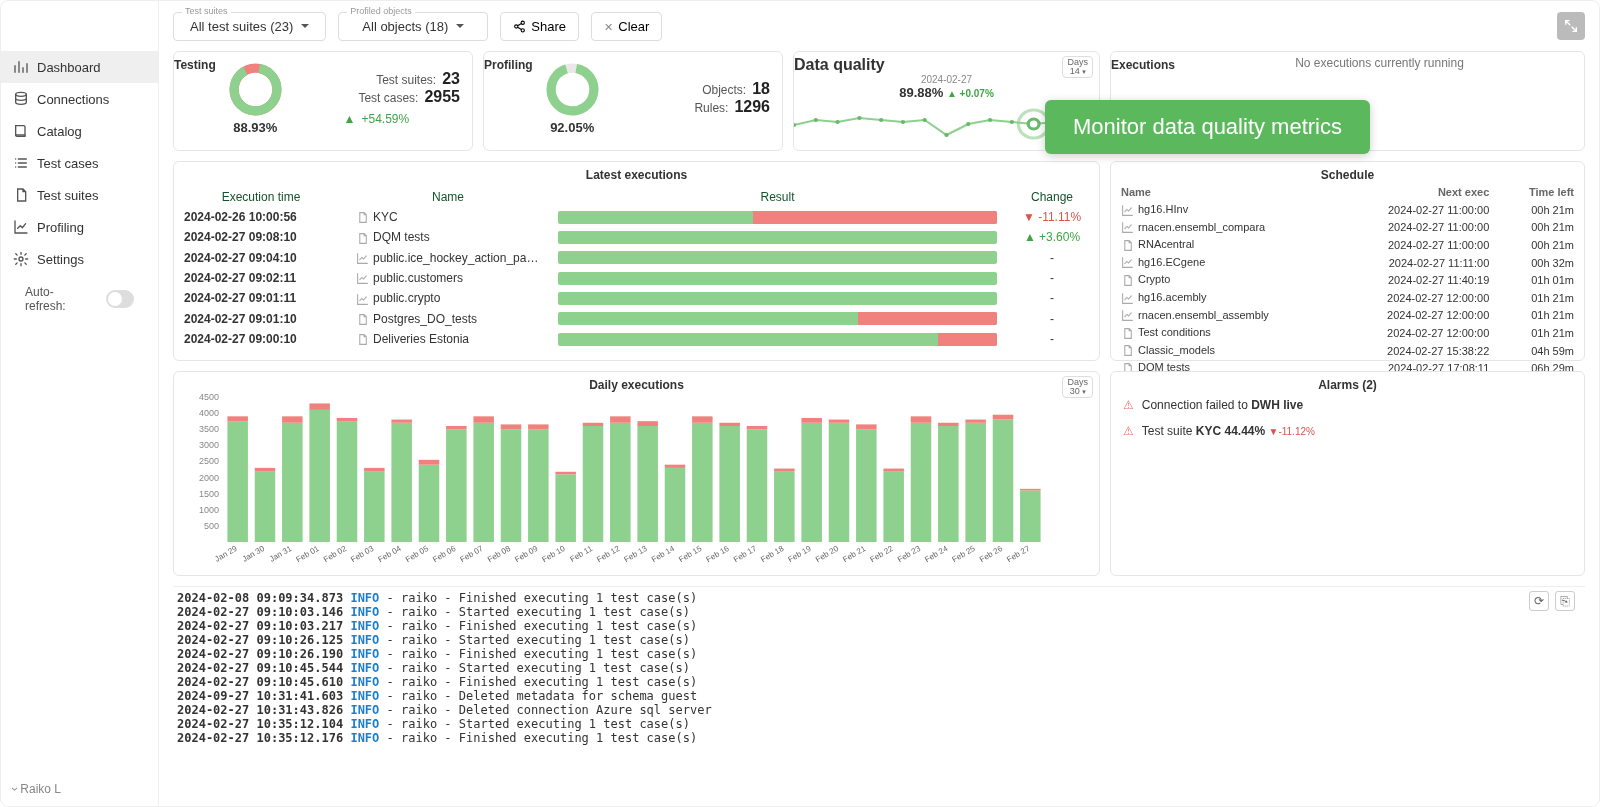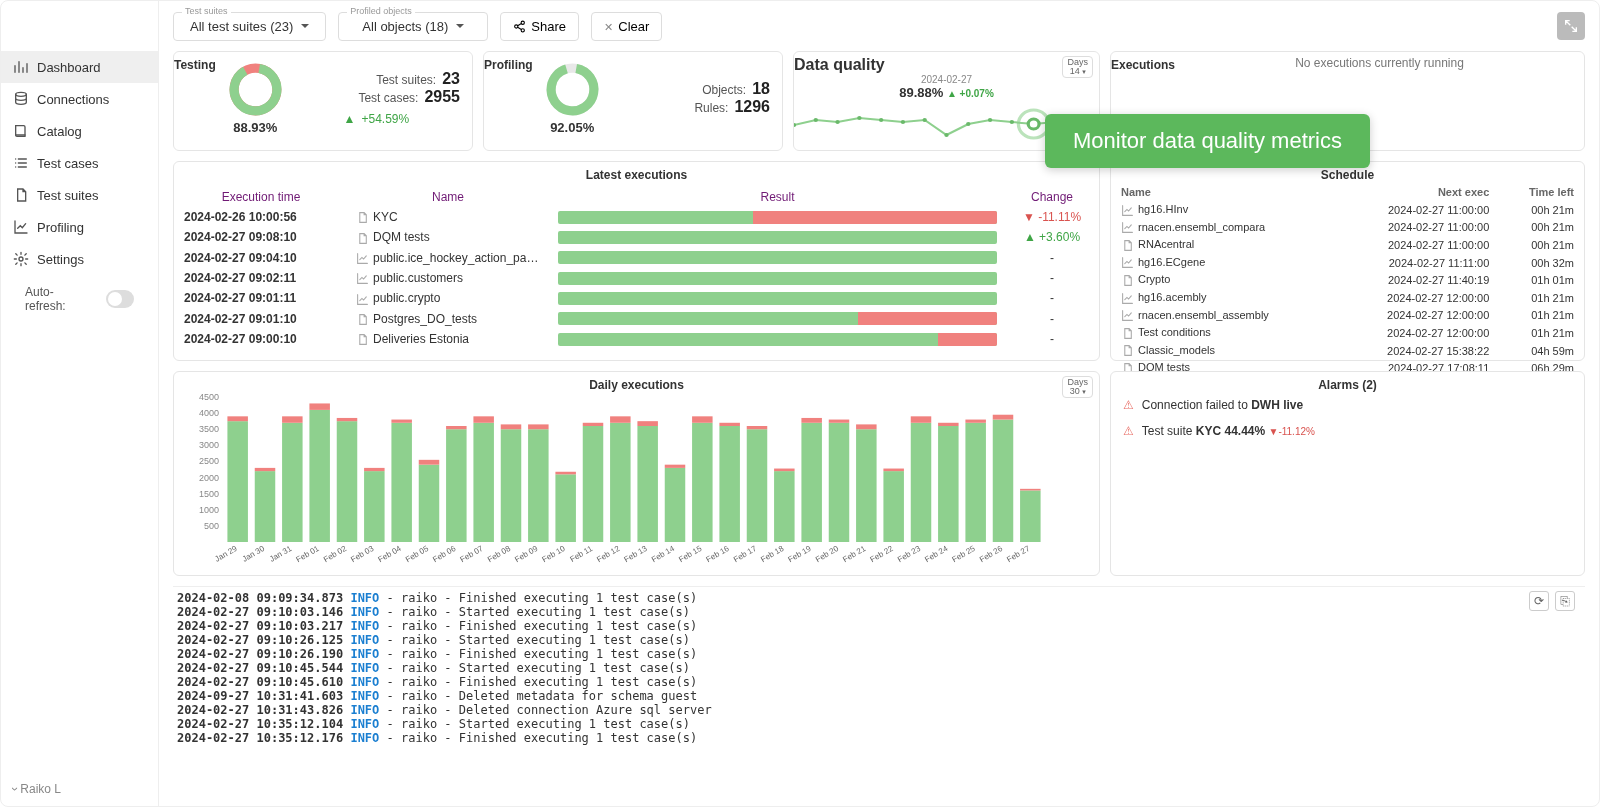--- a/index.html
+++ b/index.html
@@ -39,21 +39,21 @@
 .dq-date { text-align:center; font-size:10px; color:#888;}
 .dq-val { text-align:center; font-size:13px; font-weight:700;}
 .days-badge { position:absolute; top:4px; right:6px; border:1px solid #ddd; border-radius:4px; font-size:9px; padding:1px 4px; color:#666; background:#fff; display:flex; flex-direction:column; align-items:center; line-height:1;}
 .spark { flex:1; width:100%; }
 .exec-card { width: 475px; height:100px; display:flex; flex-direction:row;}
 .exec-none { flex:1; display:flex; align-items:flex-start; justify-content:center; color:#777; font-size:12px; padding-top:4px;}
 .row2 { display:flex; gap:10px; margin-bottom:10px;}
 .latest-card { flex:1; height:200px; position:relative;}
 .latest-card .card-title{ padding-bottom:4px;}
 .tbl { width:100%; font-size:12px;}
-.tbl th { font-weight:400; color:#701a75; text-align:center; padding:2px 8px;}
+.tbl th { font-weight:400; color:#14532d; text-align:center; padding:2px 8px;}
 .tbl td { padding:2px 8px; white-space:nowrap; overflow:hidden;}
 .col-time { width:170px; font-weight:700;}
 .col-name { width:200px; max-width:200px; overflow:hidden; text-overflow:ellipsis;}
 .col-result { width:auto;}
 .col-change { width:90px; text-align:center;}
 .bar { height:13px; border-radius:2px; background:#8ed08e; position:relative; display:flex; align-items:center; justify-content:center; font-size:10px; color:#333;}
 .bar .bad { position:absolute; right:0; top:0; bottom:0; background:#f0817e; border-radius:0 2px 2px 0;}
 .bar .lbl { position:relative; z-index:1; font-size:10px;margin-top:40px;}
 .small-ico { width:13px; height:13px; display:inline-flex; vertical-align:middle; margin-right:4px; color:#aaa;}
 .sched-card { width:475px; height:200px;}
@@ -270,21 +270,21 @@
             <circle cx="220" cy="24" r="5" fill="#fff" stroke="#6ab96a" stroke-width="3"></circle>
           </svg>
         </div>
 
         <div class="card exec-card">
           <div class="card-title">Executions</div>
           <div class="exec-none">No executions currently running</div>
         </div>
       </div>
 
-      <div class="callout" style="top:114px; right:230px">
+      <div class="callout" style="top:100px; right:230px">
         <span>Monitor data quality metrics</span>
       </div>
 
       <div class="row2">
         <div class="card latest-card">
           <div class="card-title">Latest executions</div>
           <table class="tbl">
             <thead>
                 <tr>
               <th>Execution time</th>

